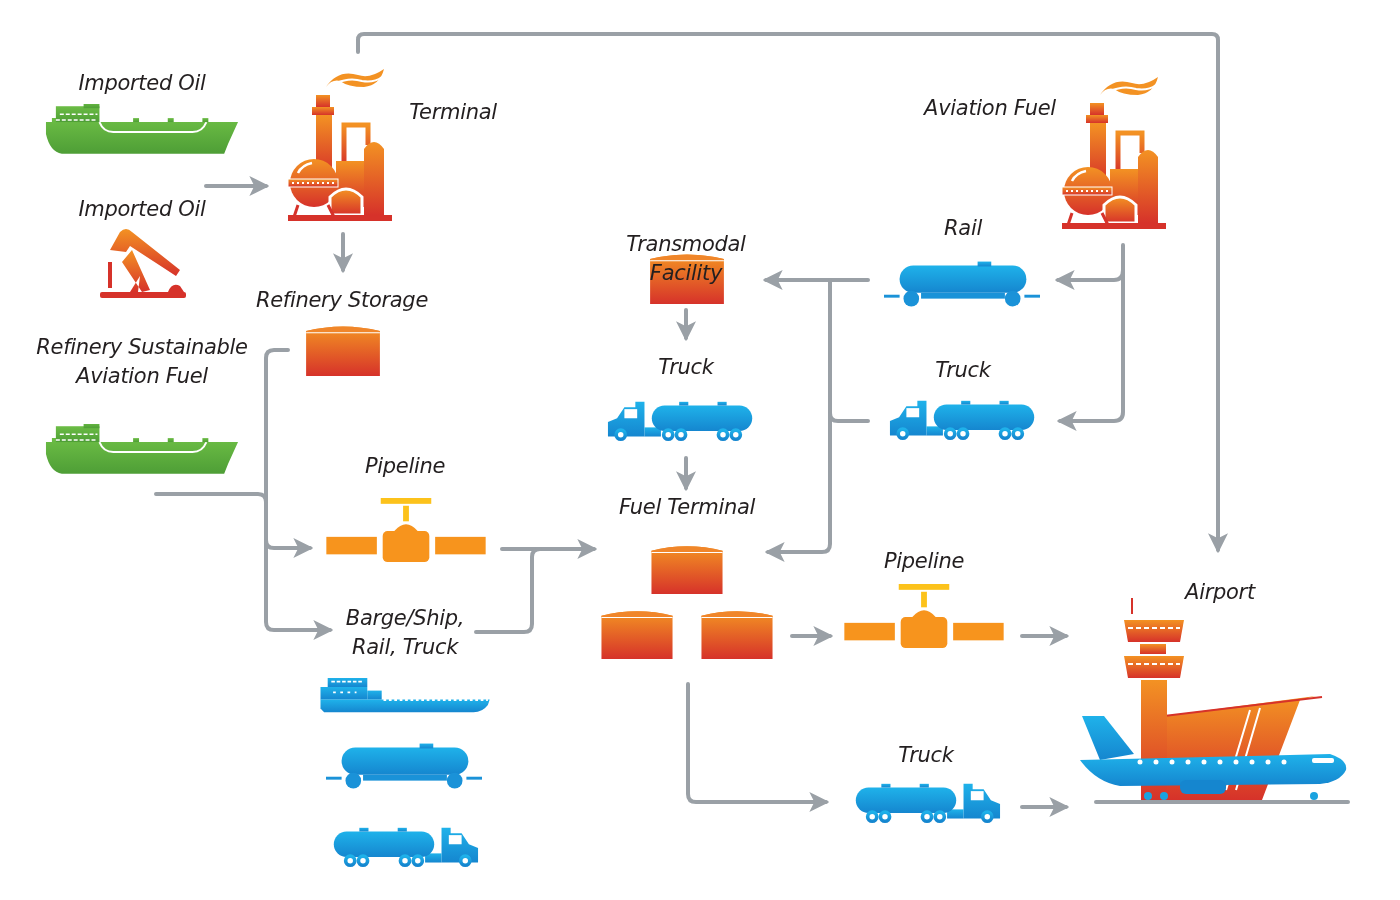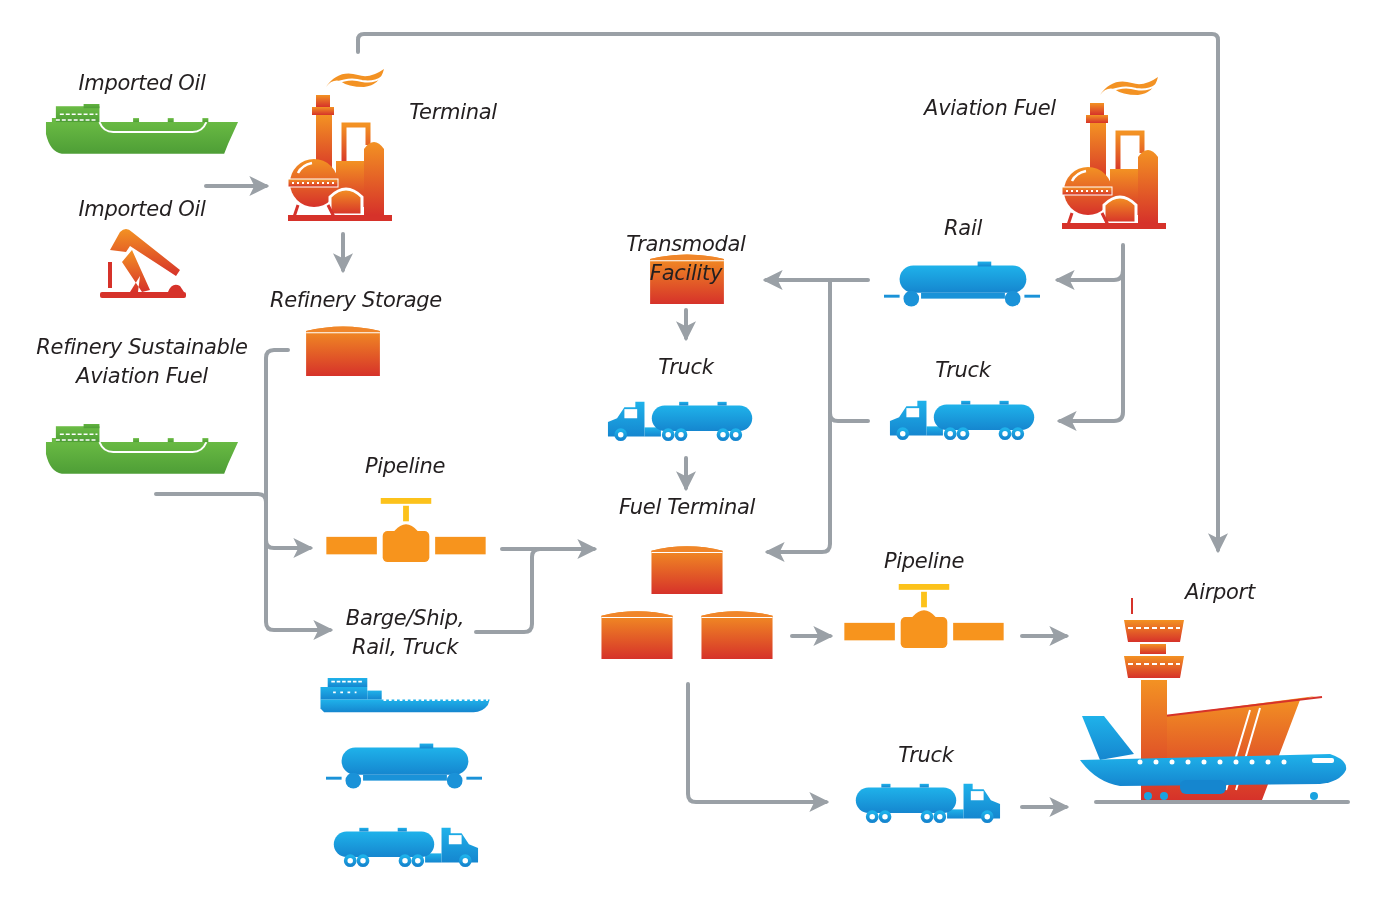--- a/index.html
+++ b/index.html
@@ -202,21 +202,21 @@
 
 <div class="lbl" style="left:52px;top:69px;width:180px;">
     <span>Imported Oil</span>
   </div>
 <div class="lbl" style="left:52px;top:195px;width:180px;">
     <span>Imported Oil</span>
   </div>
 <div class="lbl" style="left:398px;top:98px;width:110px;">
     <span>Terminal</span>
   </div>
-<div class="lbl" style="left:242px;top:286px;width:200px;text-align:right;">
+<div class="lbl" style="left:242px;top:286px;width:200px;">
     <span>Refinery Storage</span>
   </div>
 <div class="lbl" style="left:22px;top:333px;width:240px;">
   <span>Refinery Sustainable</span>
   <span>Aviation Fuel</span>
 </div>
 <div class="lbl" style="left:345px;top:452px;width:120px;">
     <span>Pipeline</span>
   </div>
 <div class="lbl" style="left:335px;top:604px;width:140px;">

